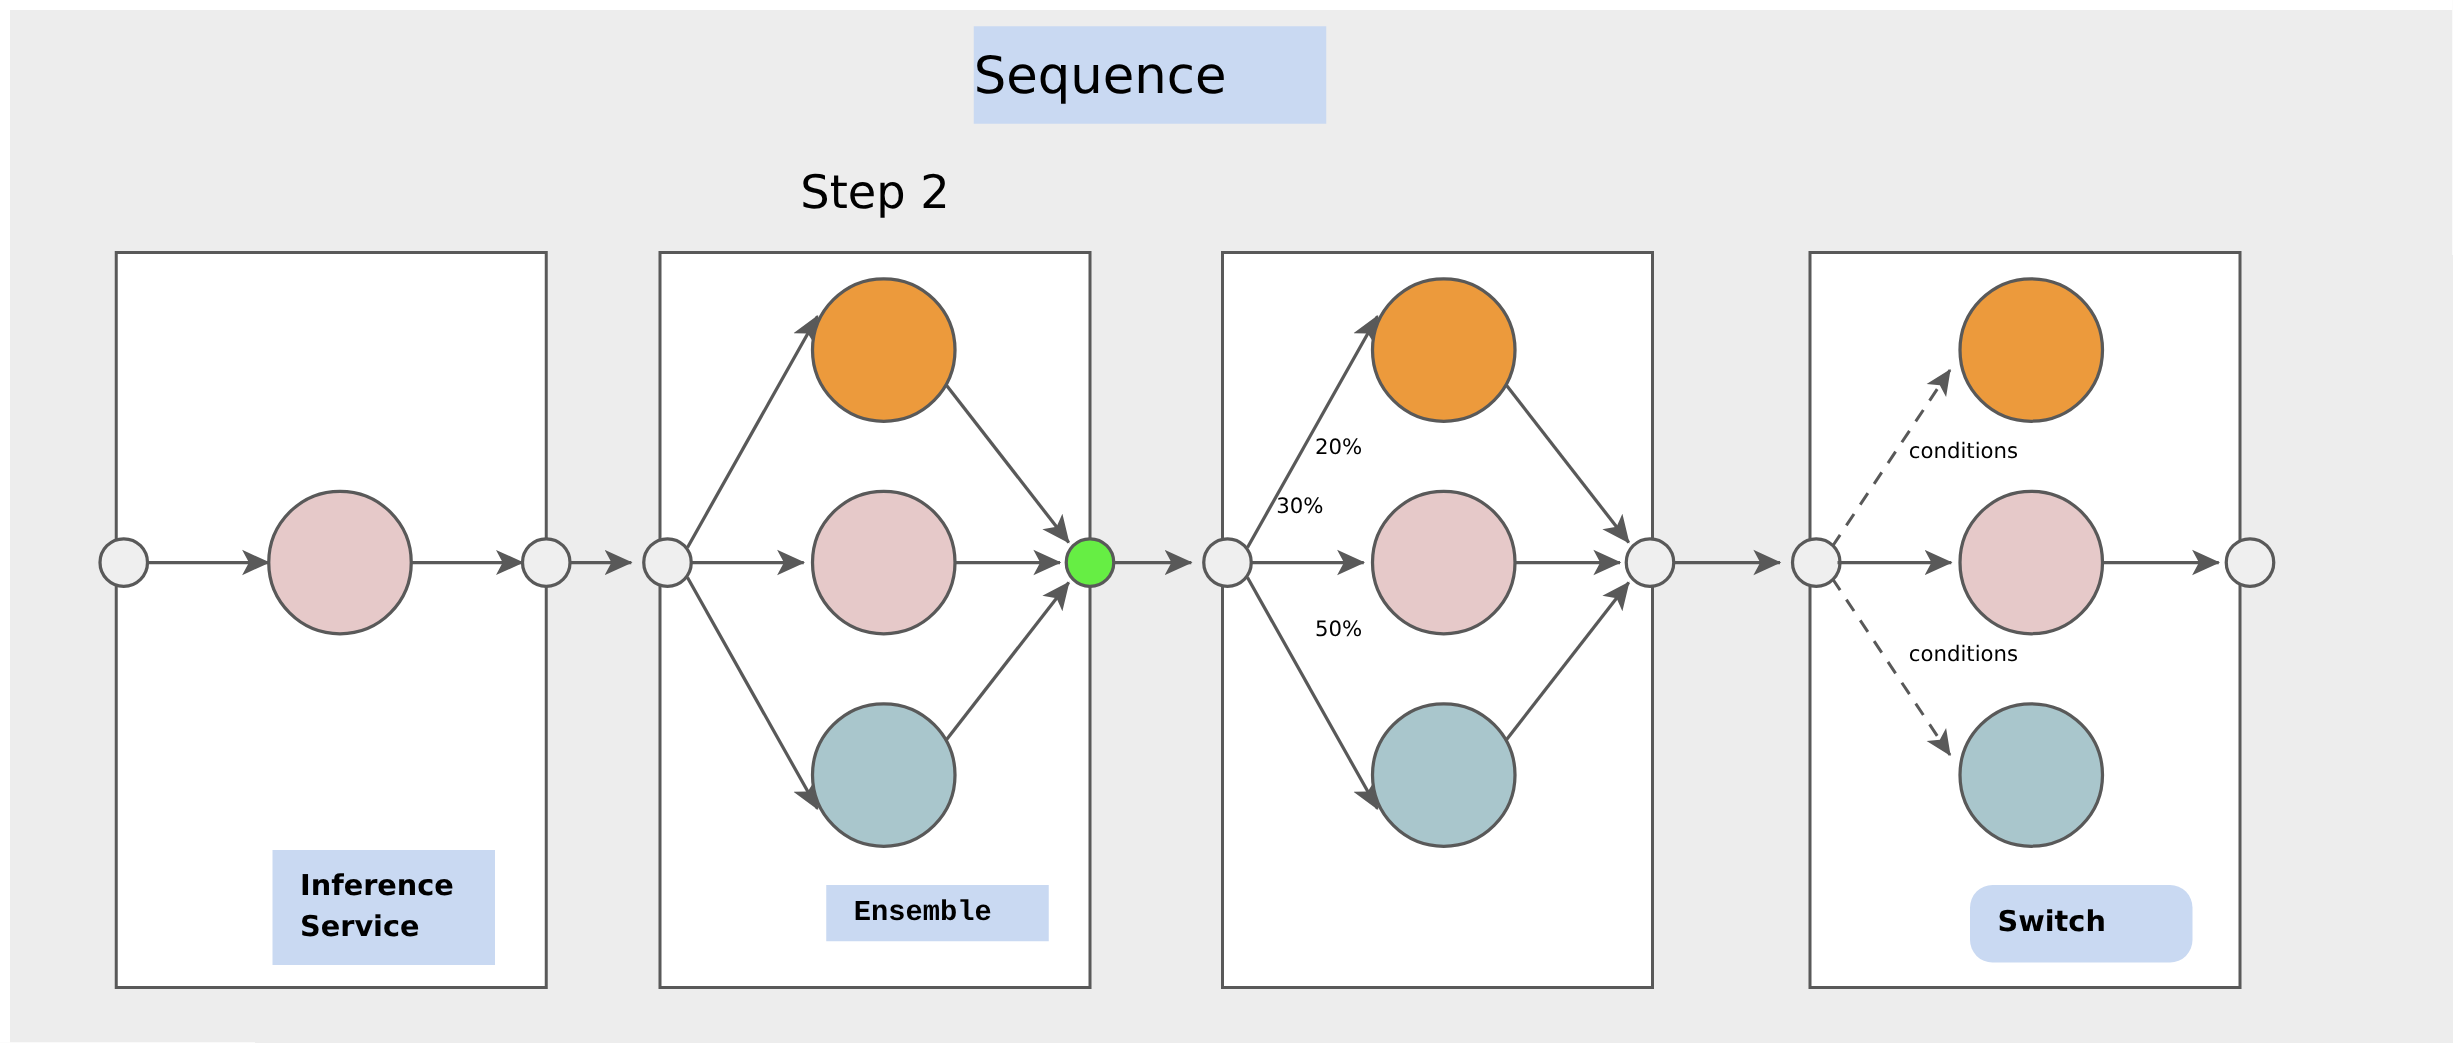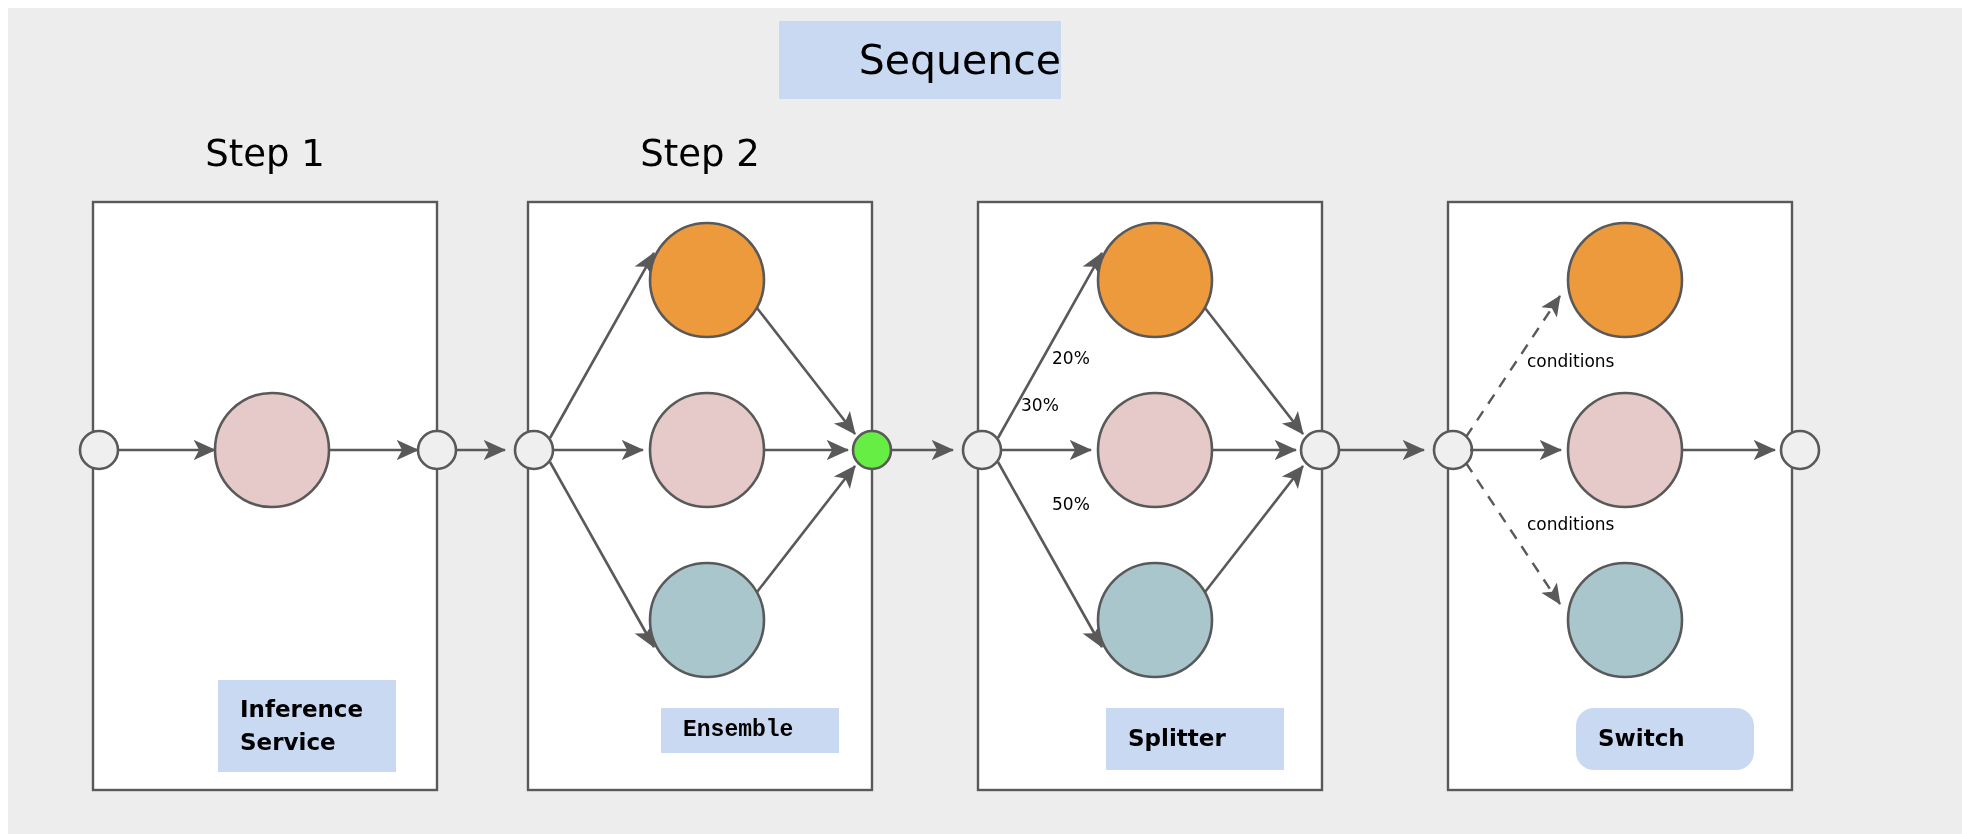--- a/index.html
+++ b/index.html
@@ -29,21 +29,21 @@
     top: 0;
     width: 1962px;
     height: 834px;
     overflow: visible;
   }
   .title-box {
     position: absolute;
     background: #c9d9f2;
     display: flex;
     align-items: center;
-    justify-content: flex-end;
+    justify-content: flex-start;
     font-family: "DejaVu Sans", sans-serif;
     color: #000;
   }
   .seq-title {
     left: 779px;
     top: 21px;
     width: 282px;
     height: 78px;
     font-size: 41px;
   }
@@ -81,23 +81,20 @@
 </head>
 <body>
 
 <div id="canvas">
   <div id="plate"></div>
 
   <div class="title-box seq-title">
     <span>Sequence</span>
   </div>
 
-  <div class="step-head" style="left:93px; top:132px; width:344px;">
-    <span>Step 1</span>
-  </div>
   <div class="step-head" style="left:528px; top:132px; width:344px;">
     <span>Step 2</span>
   </div>
 
   <svg class="layer" viewBox="0 0 1962 834">
     <defs>
       <marker id="ah" markerWidth="9" markerHeight="9" refX="8.2" refY="4.5" orient="auto" markerUnits="strokeWidth">
         <path d="M0,0.6 L8.6,4.5 L0,8.4 L2.1,4.5 Z" fill="#595959"></path>
       </marker>
       <marker id="ahd" markerWidth="9" markerHeight="9" refX="8.2" refY="4.5" orient="auto" markerUnits="strokeWidth">
@@ -174,19 +171,16 @@
     <span>conditions</span>
   </div>
 
   <div class="tag" style="left:178px; top:680px; width:178px; height:92px;">
     <span>Inference</span>
     <span>Service</span>
   </div>
   <div class="tag" style="left:621px; top:708px; width:178px; height:45px;font-family:Liberation Mono, monospace;">
     <span>Ensemble</span>
   </div>
-  <div class="tag" style="left:1066px; top:708px; width:178px; height:62px;">
-    <span>Splitter</span>
-  </div>
   <div class="tag" style="left:1536px; top:708px; width:178px; height:62px;border-radius:18px;">
     <span>Switch</span>
   </div>
 </div>
 
 </body></html>

